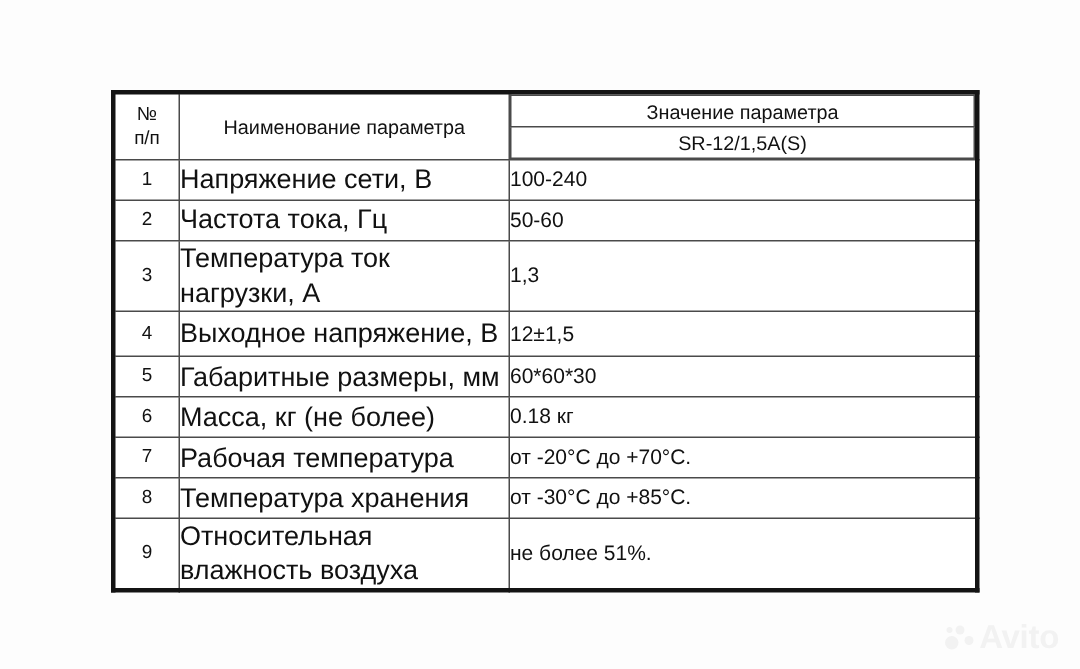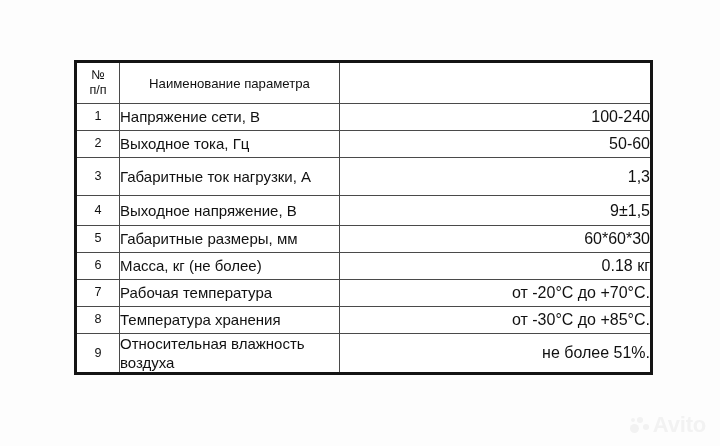--- a/index.html
+++ b/index.html
@@ -49,26 +49,26 @@
   .col-value { width: 312px; }
 
   .cell-num {
     text-align: center;
     font-size: 12.6px;
     line-height: 1.22;
   }
   .cell-name {
     text-align: left;
     padding: 2px 6px 2px 9px;
-    font-size: 15px;
+    font-size: 18px;
     line-height: 1.28;
   }
   .cell-value {
-    text-align: right;
-    font-size: 16px;
+    text-align: left;
+    font-size: 14px;
     line-height: 1.25;
     padding: 2px 4px;
   }
 
   .hdr-num {
     text-align: center;
     font-size: 12.6px;
     line-height: 1.2;
     font-weight: normal;
   }
@@ -166,47 +166,53 @@
 
       <tr class="row-h">
         <td class="cell-num hdr-num">
           <span class="ln">№</span>
           <span class="ln">п/п</span>
         </td>
         <td class="hdr-name">Наименование параметра</td>
         <td class="hdr-value-cell">
           <table class="sub-table">
             <tbody>
+              <tr>
+                <td class="r-h1">Значение параметра</td>
+              </tr>
+              <tr>
+                <td class="r-h2">SR-12/1,5A(S)</td>
+              </tr>
             </tbody>
           </table>
         </td>
       </tr>
 
       <tr class="row-1">
         <td class="cell-num">1</td>
         <td class="cell-name">Напряжение сети, В</td>
         <td class="cell-value">100-240</td>
       </tr>
 
       <tr class="row-2">
         <td class="cell-num">2</td>
-        <td class="cell-name">Выходное тока, Гц</td>
+        <td class="cell-name">Частота тока, Гц</td>
         <td class="cell-value">50-60</td>
       </tr>
 
       <tr class="row-3">
         <td class="cell-num">3</td>
-        <td class="cell-name">Габаритные ток нагрузки, А</td>
+        <td class="cell-name">Температура ток нагрузки, А</td>
         <td class="cell-value">1,3</td>
       </tr>
 
       <tr class="row-4">
         <td class="cell-num">4</td>
         <td class="cell-name">Выходное напряжение, В</td>
-        <td class="cell-value">9±1,5</td>
+        <td class="cell-value">12±1,5</td>
       </tr>
 
       <tr class="row-5">
         <td class="cell-num">5</td>
         <td class="cell-name">Габаритные размеры, мм</td>
         <td class="cell-value">60*60*30</td>
       </tr>
 
       <tr class="row-6">
         <td class="cell-num">6</td>

